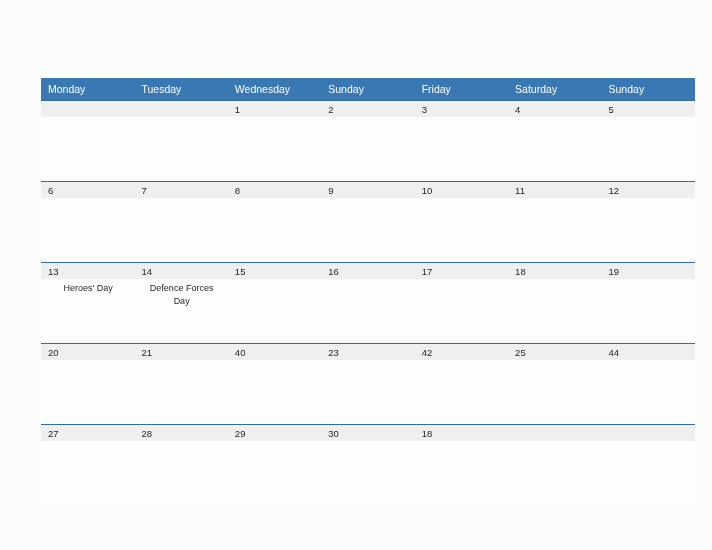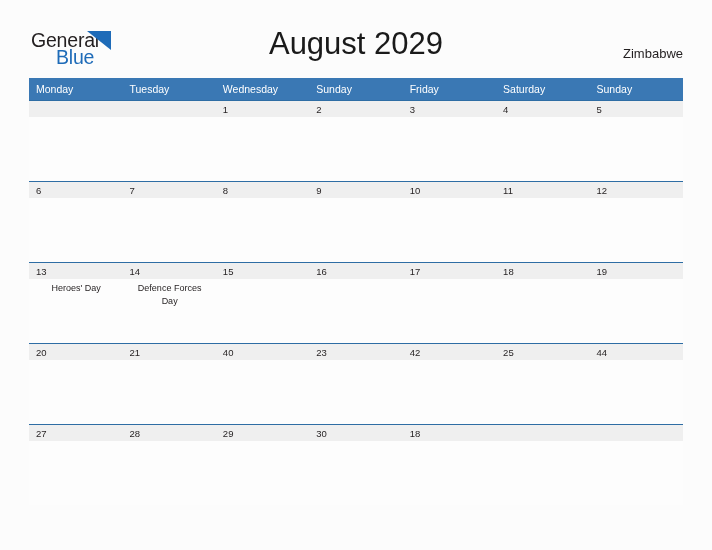--- a/index.html
+++ b/index.html
@@ -90,20 +90,21 @@
   .calendar {
     position: absolute;
     left: 29px;
     top: 78px;
     width: 654px;
   }
   .cal-table {
     width: 654px;
     border-collapse: collapse;
     table-layout: fixed;
+    margin-left: 12px;
   }
   .cal-table th {
     background: #3a78b4;
     color: #ffffff;
     font-size: 10.5px;
     font-weight: normal;
     text-align: left;
     padding: 5px 0 5px 7px;
     height: 18px;
     box-sizing: border-box;
@@ -144,36 +145,20 @@
     word-wrap: break-word;
     text-align: center;
   }
   .event-item { display: block; }
 </style>
 </head>
 <body>
 
 <div class="page">
 
-  <div class="header">
-
-    <div class="logo">
-      <span class="logo-general">General</span>
-      <span class="logo-triangle">
-        <svg width="24" height="19" viewBox="0 0 24 19" xmlns="http://www.w3.org/2000/svg">
-          <polygon points="0,0 24,0 24,19" fill="#1e6bb8"></polygon>
-        </svg>
-      </span>
-      <span class="logo-blue">Blue</span>
-    </div>
-
-    <div class="cal-title">August 2029</div>
-
-    <div class="country">Zimbabwe</div>
-  </div>
 
   <div class="calendar">
     <table class="cal-table">
       <thead>
         <tr>
           <th>Monday</th>
           <th>Tuesday</th>
           <th>Wednesday</th>
           <th>Sunday</th>
           <th>Friday</th>

